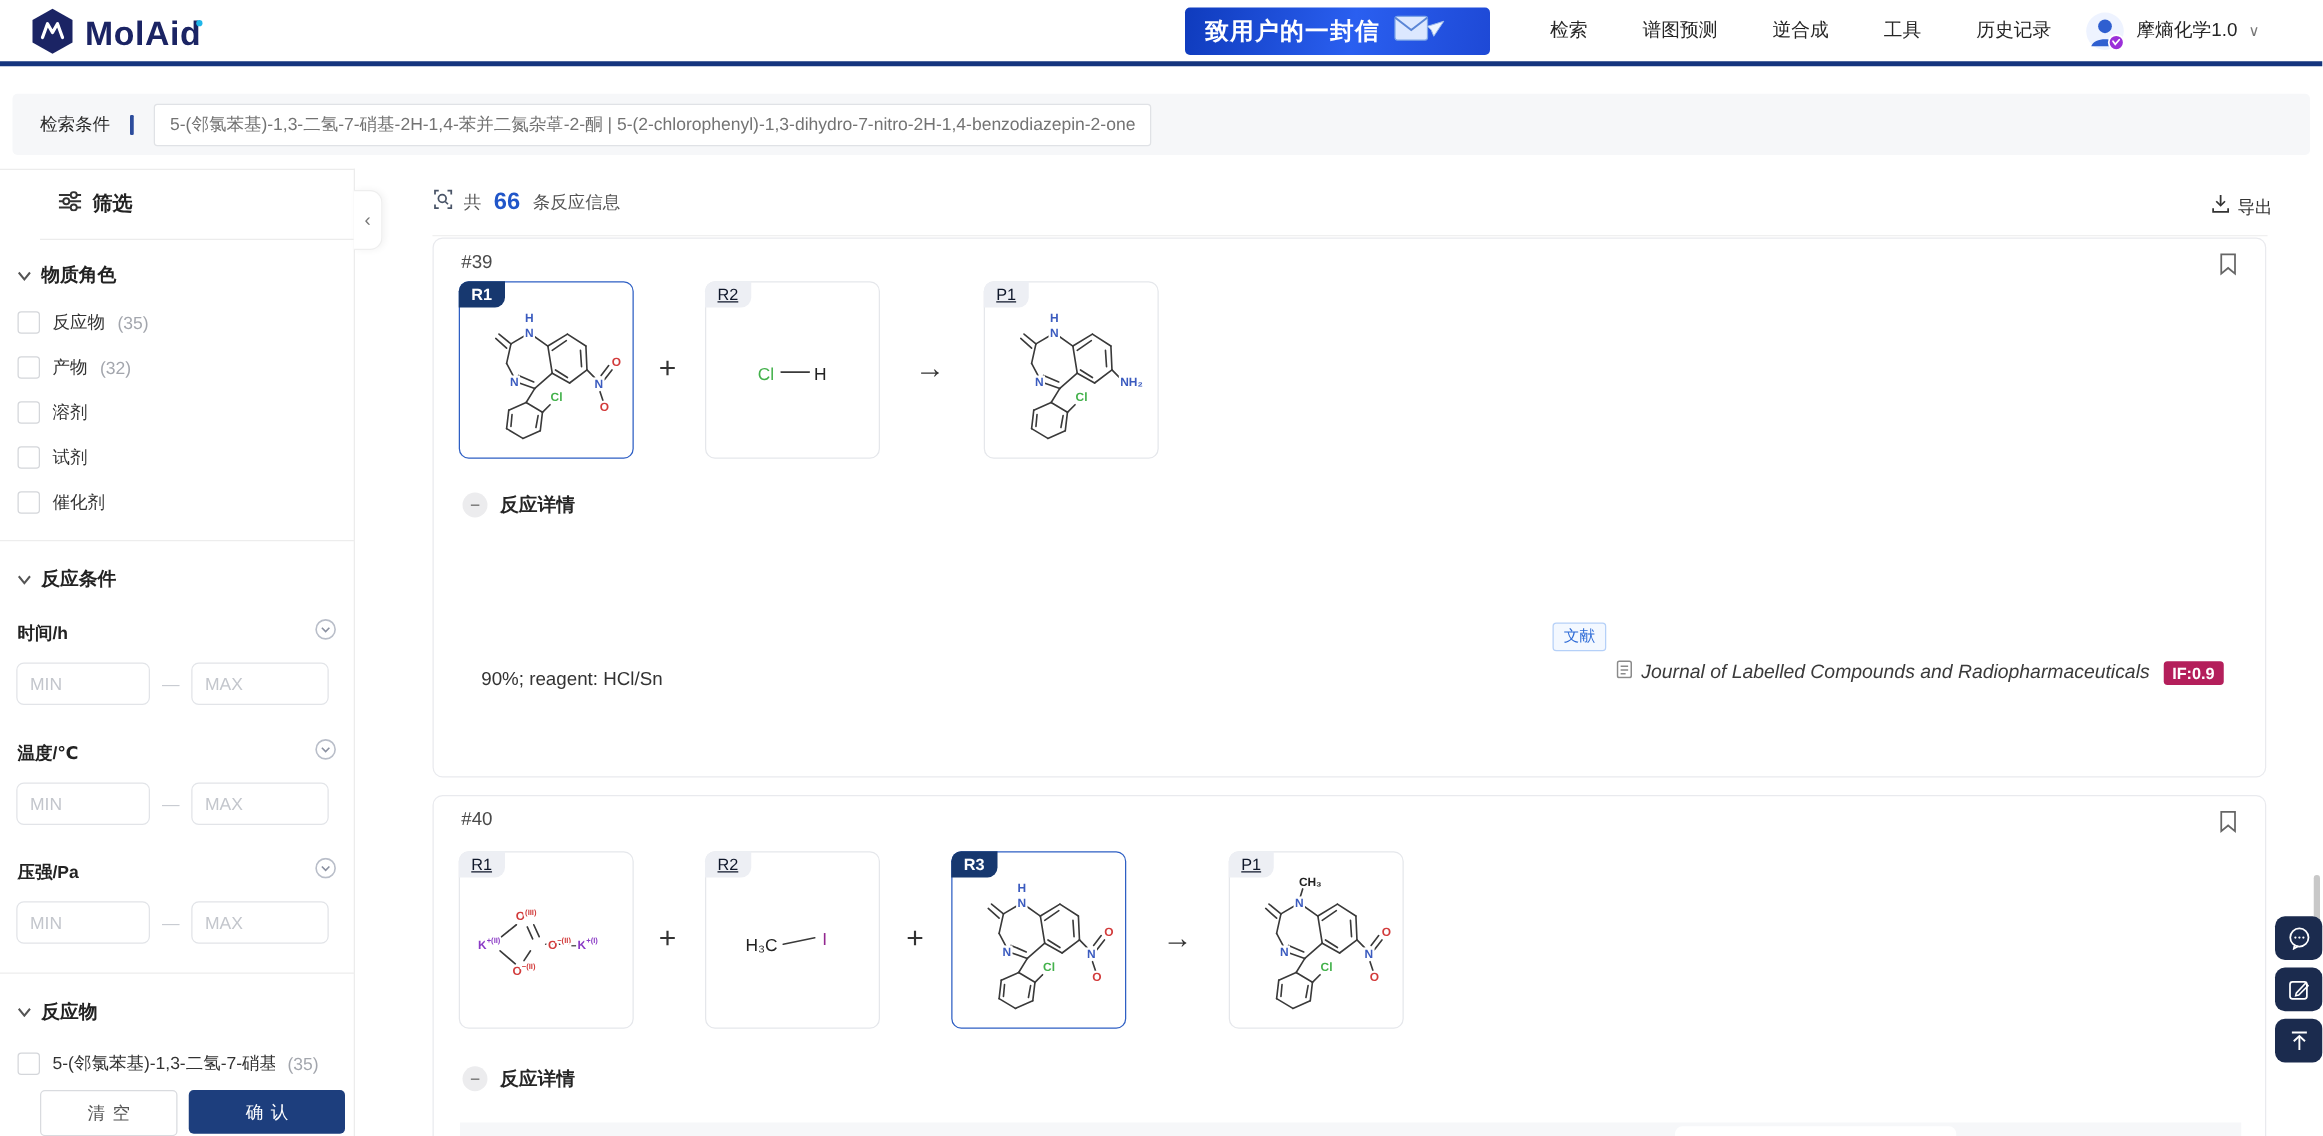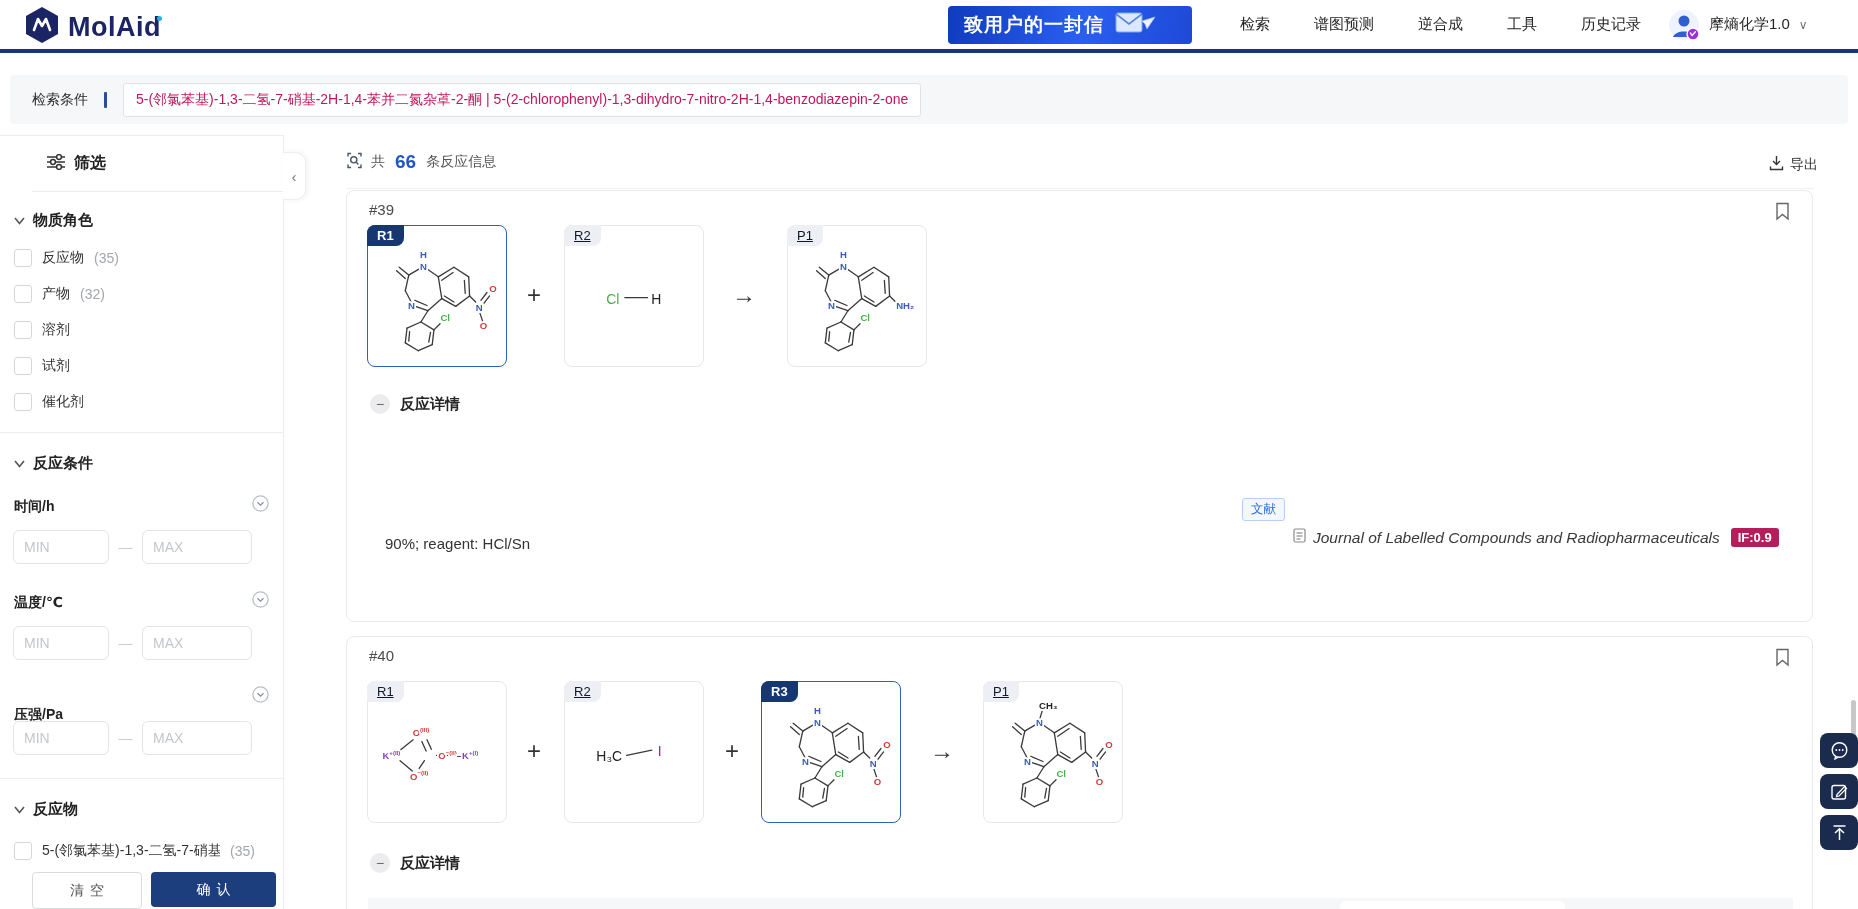--- a/index.html
+++ b/index.html
@@ -18,21 +18,21 @@
   .nav-link{font-size:15px;color:#262626;cursor:pointer;white-space:nowrap;}
   .user{position:absolute;left:1668px;top:0;height:49px;display:flex;align-items:center;gap:9px;cursor:pointer;}
   .user-name{font-size:15px;color:#262626;}
   .avatar-wrap{position:relative;width:32px;height:32px;}
   
   #search-row{position:absolute;left:10px;top:75px;width:1838px;height:49px;background:#f6f7f9;
               border-radius:4px;display:flex;align-items:center;padding-left:22px;box-sizing:border-box;}
   .search-label{font-size:14px;color:#2b2b2b;}
   .search-sep{width:3px;height:16px;background:#2c4c9c;margin:0 16px;border-radius:1px;}
   .search-chip{background:#fff;border:1px solid #e0e2e6;border-radius:3px;padding:7px 12px;
-               font-size:14px;color:#be185d;white-space:nowrap;cursor:pointer;}
+               font-size:14px;color:#737373;white-space:nowrap;cursor:pointer;}
   
   #sidebar{position:absolute;left:0;top:135px;width:284px;height:774px;background:#fff;
            border-right:1px solid #ececec;border-top:1px solid #ececec;box-sizing:border-box;padding-left:32px;}
   .sb-head{display:flex;align-items:center;gap:9px;height:55px;padding-left:15px;
            border-bottom:1px solid #ececec;}
   .sb-title{font-size:16px;font-weight:700;color:#222;}
   .collapse-tab{position:absolute;left:283px;top:152px;width:22px;height:46px;background:#fff;
                 border:1px solid #eee;border-left:none;border-radius:0 10px 10px 0;
                 box-shadow:2px 0 6px rgba(0,0,0,.05);display:flex;align-items:center;
                 justify-content:center;color:#777;font-size:15px;cursor:pointer;z-index:5;}
@@ -40,21 +40,21 @@
   .sec-title{font-size:15px;font-weight:700;color:#222;}
   .cb-row{position:absolute;left:14px;display:flex;align-items:center;gap:10px;height:36px;cursor:pointer;}
   .cb-box{width:16px;height:16px;border:1px solid #d4d6da;border-radius:3px;background:#fff;flex:none;}
   .cb-label{font-size:14px;color:#333;white-space:nowrap;}
   .cb-label.trunc{max-width:178px;overflow:hidden;}
   .cb-count{font-size:14px;color:#a3a6ad;}
   .sb-divider{position:absolute;left:0;width:284px;height:1px;background:#ededed;}
   .cond-label{position:absolute;left:14px;font-size:14px;font-weight:700;color:#222;}
   .cond-icon{position:absolute;left:252px;cursor:pointer;}
   .range-row{position:absolute;left:13px;display:flex;align-items:center;}
-  .range-input{width:96px;height:34px;border:1px solid #e2e4e8;border-radius:6px;box-sizing:border-box;
+  .range-input{width:107px;height:34px;border:1px solid #e2e4e8;border-radius:6px;box-sizing:border-box;
                padding:0 10px;font-size:14px;color:#333;outline:none;background:#fff;}
   .range-input::placeholder{color:#c3c6cc;}
   .range-dash{width:33px;text-align:center;color:#c9ccd2;font-size:14px;}
   .sb-footer{position:absolute;left:0;top:736px;width:284px;display:flex;gap:9px;padding-left:32px;box-sizing:border-box;}
   .btn-clear{width:108px;height:35px;border:1px solid #d9dbdf;border-radius:4px;background:#fff;
              font-size:14px;color:#555;letter-spacing:6px;text-indent:6px;cursor:pointer;
              display:flex;align-items:center;justify-content:center;}
   .btn-confirm{width:125px;height:35px;border:none;border-radius:4px;background:#1d3e7d;color:#fff;
              font-size:14px;letter-spacing:6px;text-indent:6px;cursor:pointer;
              display:flex;align-items:center;justify-content:center;}
@@ -239,21 +239,21 @@
         <circle cx="8.5" cy="8.5" r="7.6" fill="none" stroke="#b9bec9" stroke-width="1.3"></circle>
         <polyline points="5.5,7.2 8.5,10.2 11.5,7.2" fill="none" stroke="#8a90a0" stroke-width="1.3"></polyline>
       </svg>
   </span>
   <div class="range-row" style="top:490px;">
     <input class="range-input" placeholder="MIN" style="">
     <span class="range-dash">—</span>
     <input class="range-input" style="width: 110px;" placeholder="MAX">
   </div>
 
-  <div class="cond-label" style="top:570px;">压强/Pa</div>
+  <div class="cond-label" style="top:553px;">压强/Pa</div>
   <span class="cond-icon" style="top:550px;">
     <svg width="17" height="17" viewBox="0 0 17 17">
         <circle cx="8.5" cy="8.5" r="7.6" fill="none" stroke="#b9bec9" stroke-width="1.3"></circle>
         <polyline points="5.5,7.2 8.5,10.2 11.5,7.2" fill="none" stroke="#8a90a0" stroke-width="1.3"></polyline>
       </svg>
   </span>
   <div class="range-row" style="top:585px;">
     <input class="range-input" placeholder="MIN" style="">
     <span class="range-dash">—</span>
     <input class="range-input" style="width: 110px;" placeholder="MAX">

